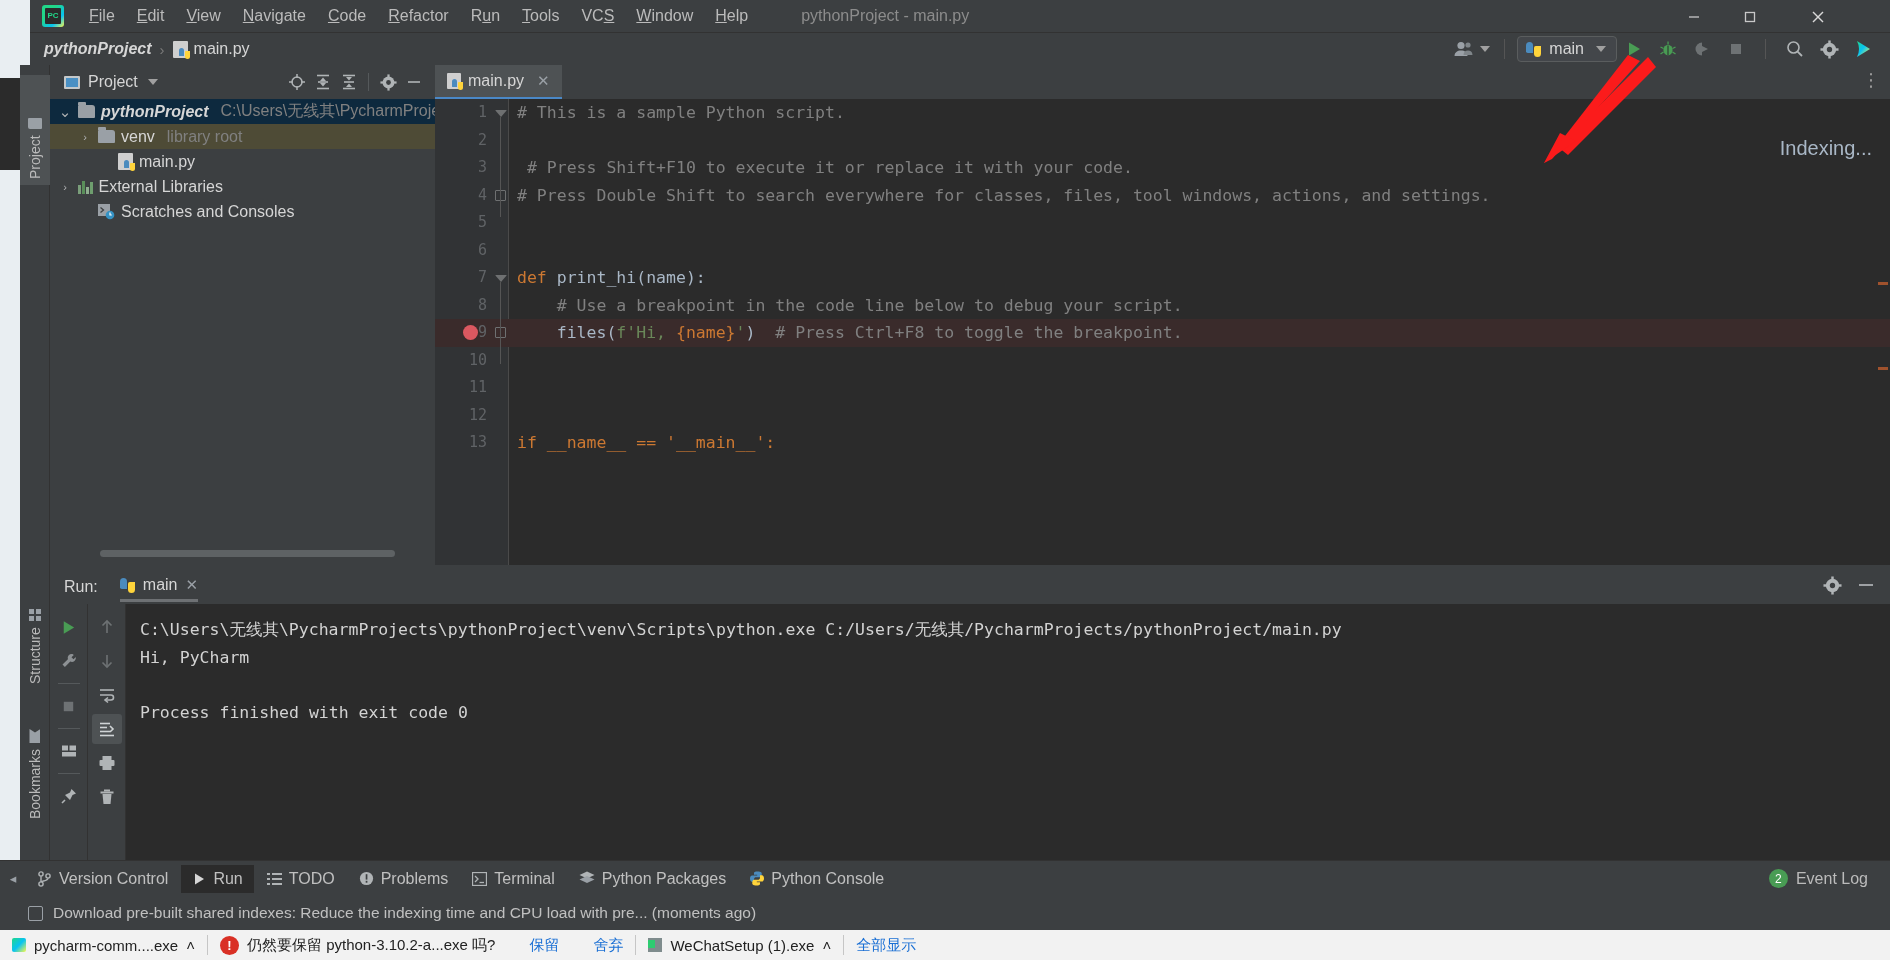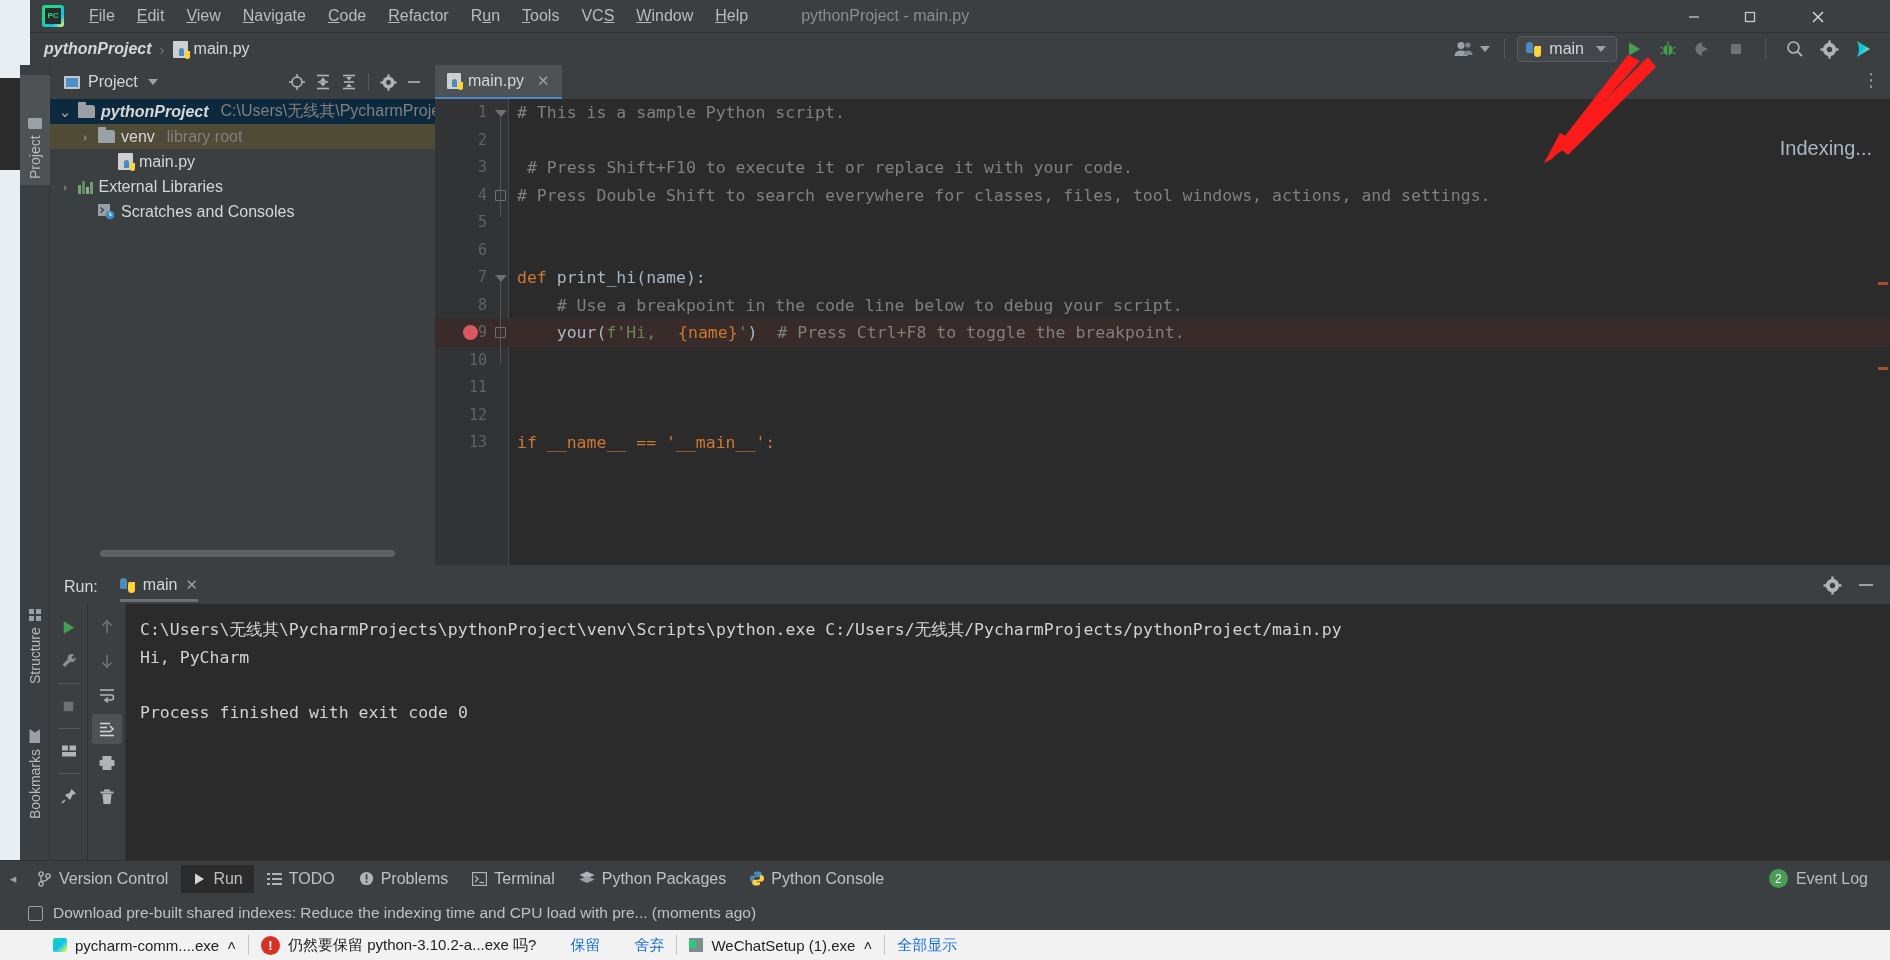--- a/index.html
+++ b/index.html
@@ -198,21 +198,21 @@
   .cline .ln {
     position: absolute; left: 0; width: 52px; text-align: right;
     color: #606366; font-family: "DejaVu Sans Mono", monospace; font-size: 15px;
   }
   .cline .txt { position: absolute; left: 82px; color: #a9b7c6; }
   .cline.hl { background: #3a2b2b; }
   .cmt { color: #808080; }
   .kw { color: #cc7832; }
   .fn { color: #a9b7c6; }
   .str { color: #6a8759; }
-  .brace { color: #cc7832; margin-left: 12px; }
+  .brace { color: #cc7832; }
   .fold {
     position: absolute; left: 60px; width: 11px; height: 11px; top: 8px;
     border: 1px solid #6e7071; border-radius: 1px; color: #6e7071;
     font-size: 10px; line-height: 9px; text-align: center;
   }
   .fold.tri {
     border: none; width: 0; height: 0; border-left: 6px solid transparent;
     border-right: 6px solid transparent; border-top: 7px solid #6e7071; top: 11px;
   }
   .foldline { position: absolute; left: 65px; top: 0; width: 1px; background: #555; }
@@ -284,21 +284,21 @@
   .sb-text { white-space: nowrap; }
   .sb-right { margin-left: auto; display: flex; align-items: center; gap: 20px; padding-right: 14px; }
   .prog-track { width: 200px; height: 7px; background: #5e6264; border-radius: 4px; }
   .pause-ic { display: flex; gap: 3px; }
   .pause-ic i { width: 3px; height: 14px; background: #9aa0a6; }
 
   
   .taskbar {
     position: absolute; left: 0; top: 930px; width: 1890px; height: 30px;
     background: #f2f2f2; display: flex; align-items: center;
-    font-size: 15px; color: #222; overflow: hidden; padding-left: 41px;
+    font-size: 15px; color: #222; overflow: hidden;
   }
   .tb-seg { display: flex; align-items: center; gap: 8px; padding: 0 12px; height: 30px; white-space: nowrap; }
   .tb-div { width: 1px; height: 20px; background: #c6c6c6; }
   .tb-red {
     width: 19px; height: 19px; border-radius: 50%; background: #d93025;
     color: #fff; font-size: 13px; display: flex; align-items: center; justify-content: center; font-weight: bold;
   }
   .blue-txt { color: #1a6fd4; }
 
   
@@ -566,21 +566,21 @@
       <div class="gutter-sep"></div>
       <div class="code" id="code-lines">
           <div class="cline"><span class="ln">1</span><span class="fold tri"></span><span class="txt"><span class="cmt"># This is a sample Python script.</span></span></div>
           <div class="cline"><span class="ln">2</span><span class="txt"></span></div>
           <div class="cline"><span class="ln">3</span><span class="txt"><span class="cmt"> # Press Shift+F10 to execute it or replace it with your code.</span></span></div>
           <div class="cline"><span class="ln">4</span><span class="fold"></span><span class="txt"><span class="cmt"># Press Double Shift to search everywhere for classes, files, tool windows, actions, and settings.</span></span></div>
           <div class="cline"><span class="ln">5</span><span class="txt"></span></div>
           <div class="cline"><span class="ln">6</span><span class="txt"></span></div>
           <div class="cline"><span class="ln">7</span><span class="fold tri"></span><span class="txt"><span class="kw">def </span><span class="fn">print_hi(name):</span></span></div>
           <div class="cline"><span class="ln">8</span><span class="txt"><span class="cmt">    # Use a breakpoint in the code line below to debug your script.</span></span></div>
-          <div class="cline hl"><span class="ln">9</span><span class="breakpoint"></span><span class="fold"></span><span class="txt"><span class="fn">    your(</span><span class="str">f'Hi, </span><span class="brace">{name}</span><span class="str">'</span><span class="fn">)</span><span class="cmt">  # Press Ctrl+F8 to toggle the breakpoint.</span></span></div>
+          <div class="cline hl"><span class="ln">9</span><span class="breakpoint"></span><span class="fold"></span><span class="txt"><span class="fn">    files(</span><span class="str">f'Hi, </span><span class="brace">{name}</span><span class="str">'</span><span class="fn">)</span><span class="cmt">  # Press Ctrl+F8 to toggle the breakpoint.</span></span></div>
           <div class="cline"><span class="ln">10</span><span class="txt"></span></div>
           <div class="cline"><span class="ln">11</span><span class="txt"></span></div>
           <div class="cline"><span class="ln">12</span></div>
           <div class="cline"><span class="ln">13</span><span class="txt"><span class="kw">if __name__ == '__main__':</span></span></div>
           <div class="foldline" style="top: 18px; height: 100px;"></div>
           <div class="foldline" style="top: 183px; height: 82px;"></div>
         </div>
       <div class="indexing">Indexing...</div>
       <div class="scroll-mark" style="top:183px;"></div>
       <div class="scroll-mark" style="top:268px;"></div>

